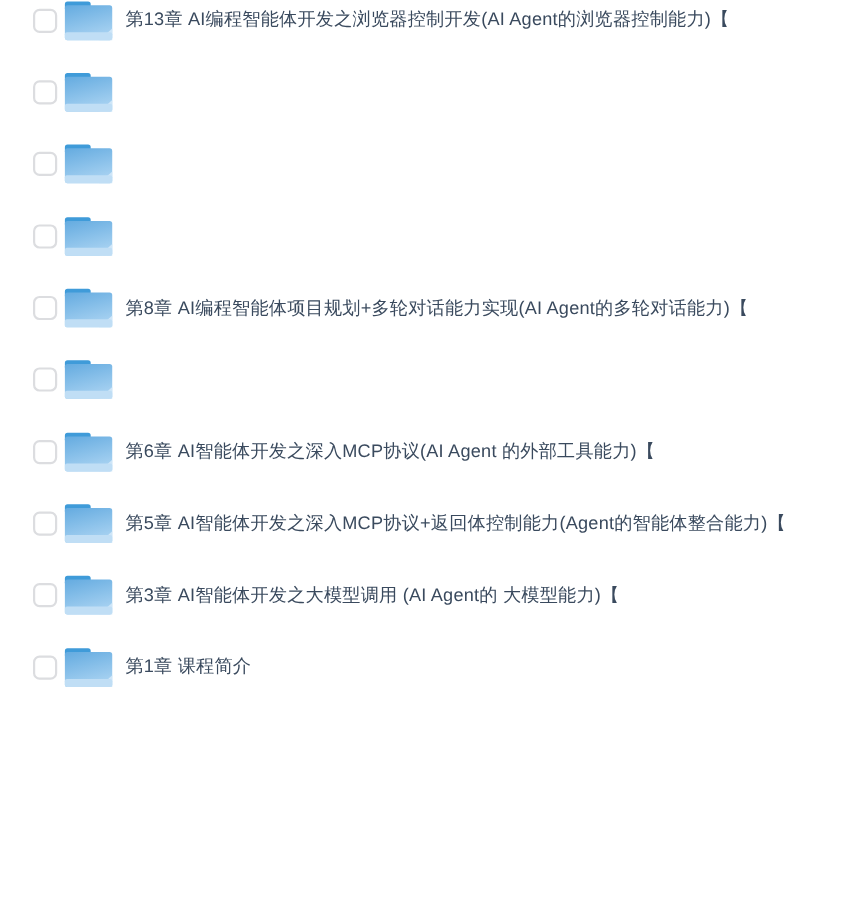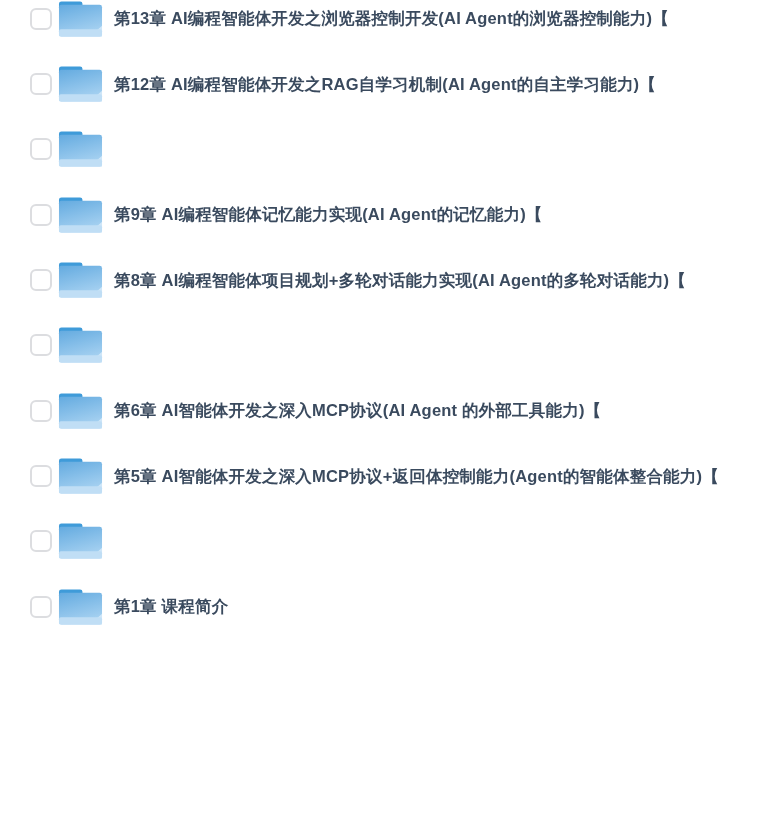--- a/index.html
+++ b/index.html
@@ -47,21 +47,20 @@
   .folder-tab   { fill: var(--folder-tab, #3f9bd9); }
   .folder-lip   { fill: var(--folder-lip, #c0def5); }
   .folder-fold  { fill: var(--folder-fold, #cfe6f8); }
   .label {
     font-size: 16.5px;
     color: var(--text-color, #3a4a5e);
     letter-spacing: 0.2px;
     white-space: nowrap;
     cursor: pointer;
     line-height: 1;
-    font-weight: bold;
   }
 </style>
 </head>
 <body style="background: rgb(255, 255, 255);">
 
 <svg width="0" height="0" style="position:absolute" aria-hidden="true">
   <defs>
     <linearGradient id="folderGrad" x1="0" y1="0" x2="0.35" y2="1">
       <stop offset="0" id="grad-stop-top" stop-color="#64abe0"></stop>
       <stop offset="1" id="grad-stop-bottom" stop-color="#a6d1f1"></stop>
@@ -86,47 +85,45 @@
   <div class="row">
     <span class="checkbox"></span>
     <span class="folder">
       <svg viewBox="0 0 46 38" width="45" height="38">
         <path class="folder-tab" d="M1 8 V3.5 A2.5 2.5 0 0 1 3.5 1 h19 a2.5 2.5 0 0 1 2.5 2.5 V8 z"></path>
         <rect x="1" y="4.5" width="44" height="32.5" rx="2.5" fill="url(#folderGrad)"></rect>
         <path class="folder-fold" d="M45 26 v11 h-12 z"></path>
         <rect class="folder-lip" x="1" y="29.5" width="44" height="7.5" rx="2"></rect>
       </svg>
     </span>
-    <span class="label">第12章 AI编程智能体开发之RAG自学习机制(AI Agent的自主学习能力)【</span>
-  </div>
-
-  <div class="row">
-    <span class="checkbox"></span>
-    <span class="folder">
-      <svg viewBox="0 0 46 38" width="45" height="38">
-        <path class="folder-tab" d="M1 8 V3.5 A2.5 2.5 0 0 1 3.5 1 h19 a2.5 2.5 0 0 1 2.5 2.5 V8 z"></path>
-        <rect x="1" y="4.5" width="44" height="32.5" rx="2.5" fill="url(#folderGrad)"></rect>
-        <path class="folder-fold" d="M45 26 v11 h-12 z"></path>
-        <rect class="folder-lip" x="1" y="29.5" width="44" height="7.5" rx="2"></rect>
-      </svg>
-    </span>
-  </div>
-
-
-  <div class="row">
-    <span class="checkbox"></span>
-    <span class="folder">
-      <svg viewBox="0 0 46 38" width="45" height="38">
-        <path class="folder-tab" d="M1 8 V3.5 A2.5 2.5 0 0 1 3.5 1 h19 a2.5 2.5 0 0 1 2.5 2.5 V8 z"></path>
-        <rect x="1" y="4.5" width="44" height="32.5" rx="2.5" fill="url(#folderGrad)"></rect>
-        <path class="folder-fold" d="M45 26 v11 h-12 z"></path>
-        <rect class="folder-lip" x="1" y="29.5" width="44" height="7.5" rx="2"></rect>
-      </svg>
-    </span>
-    <span class="label">第9章 AI编程智能体记忆能力实现(AI Agent的记忆能力)【</span>
+  </div>
+
+  <div class="row">
+    <span class="checkbox"></span>
+    <span class="folder">
+      <svg viewBox="0 0 46 38" width="45" height="38">
+        <path class="folder-tab" d="M1 8 V3.5 A2.5 2.5 0 0 1 3.5 1 h19 a2.5 2.5 0 0 1 2.5 2.5 V8 z"></path>
+        <rect x="1" y="4.5" width="44" height="32.5" rx="2.5" fill="url(#folderGrad)"></rect>
+        <path class="folder-fold" d="M45 26 v11 h-12 z"></path>
+        <rect class="folder-lip" x="1" y="29.5" width="44" height="7.5" rx="2"></rect>
+      </svg>
+    </span>
+  </div>
+
+
+  <div class="row">
+    <span class="checkbox"></span>
+    <span class="folder">
+      <svg viewBox="0 0 46 38" width="45" height="38">
+        <path class="folder-tab" d="M1 8 V3.5 A2.5 2.5 0 0 1 3.5 1 h19 a2.5 2.5 0 0 1 2.5 2.5 V8 z"></path>
+        <rect x="1" y="4.5" width="44" height="32.5" rx="2.5" fill="url(#folderGrad)"></rect>
+        <path class="folder-fold" d="M45 26 v11 h-12 z"></path>
+        <rect class="folder-lip" x="1" y="29.5" width="44" height="7.5" rx="2"></rect>
+      </svg>
+    </span>
   </div>
 
   <div class="row">
     <span class="checkbox"></span>
     <span class="folder">
       <svg viewBox="0 0 46 38" width="45" height="38">
         <path class="folder-tab" d="M1 8 V3.5 A2.5 2.5 0 0 1 3.5 1 h19 a2.5 2.5 0 0 1 2.5 2.5 V8 z"></path>
         <rect x="1" y="4.5" width="44" height="32.5" rx="2.5" fill="url(#folderGrad)"></rect>
         <path class="folder-fold" d="M45 26 v11 h-12 z"></path>
         <rect class="folder-lip" x="1" y="29.5" width="44" height="7.5" rx="2"></rect>
@@ -177,20 +174,21 @@
   <div class="row">
     <span class="checkbox"></span>
     <span class="folder">
       <svg viewBox="0 0 46 38" width="45" height="38">
         <path class="folder-tab" d="M1 8 V3.5 A2.5 2.5 0 0 1 3.5 1 h19 a2.5 2.5 0 0 1 2.5 2.5 V8 z"></path>
         <rect x="1" y="4.5" width="44" height="32.5" rx="2.5" fill="url(#folderGrad)"></rect>
         <path class="folder-fold" d="M45 26 v11 h-12 z"></path>
         <rect class="folder-lip" x="1" y="29.5" width="44" height="7.5" rx="2"></rect>
       </svg>
     </span>
+    <span class="label">第3章 AI智能体开发之大模型调用 (AI Agent的 大模型能力)【</span>
   </div>
 
 
   <div class="row">
     <span class="checkbox"></span>
     <span class="folder">
       <svg viewBox="0 0 46 38" width="45" height="38">
         <path class="folder-tab" d="M1 8 V3.5 A2.5 2.5 0 0 1 3.5 1 h19 a2.5 2.5 0 0 1 2.5 2.5 V8 z"></path>
         <rect x="1" y="4.5" width="44" height="32.5" rx="2.5" fill="url(#folderGrad)"></rect>
         <path class="folder-fold" d="M45 26 v11 h-12 z"></path>

